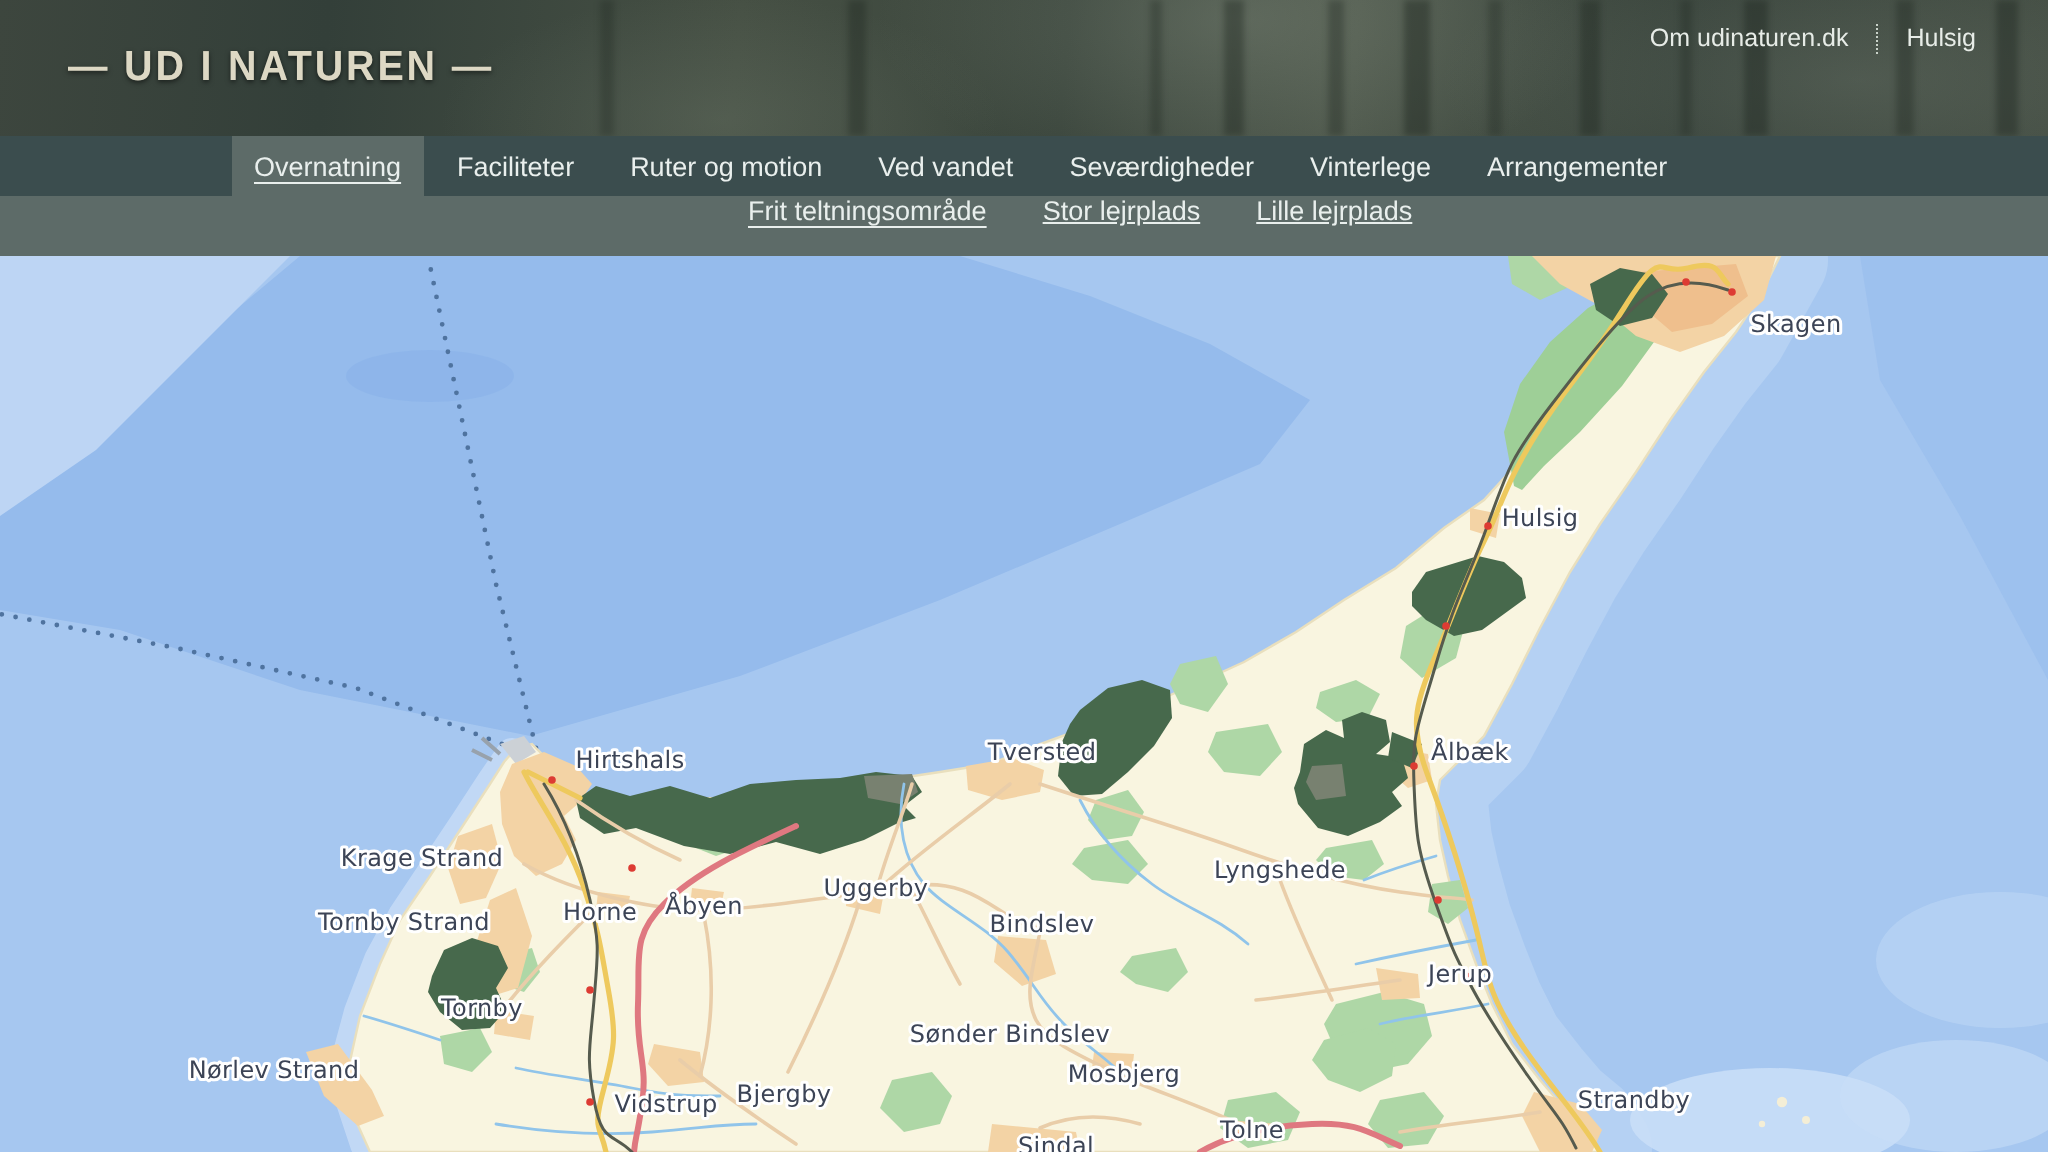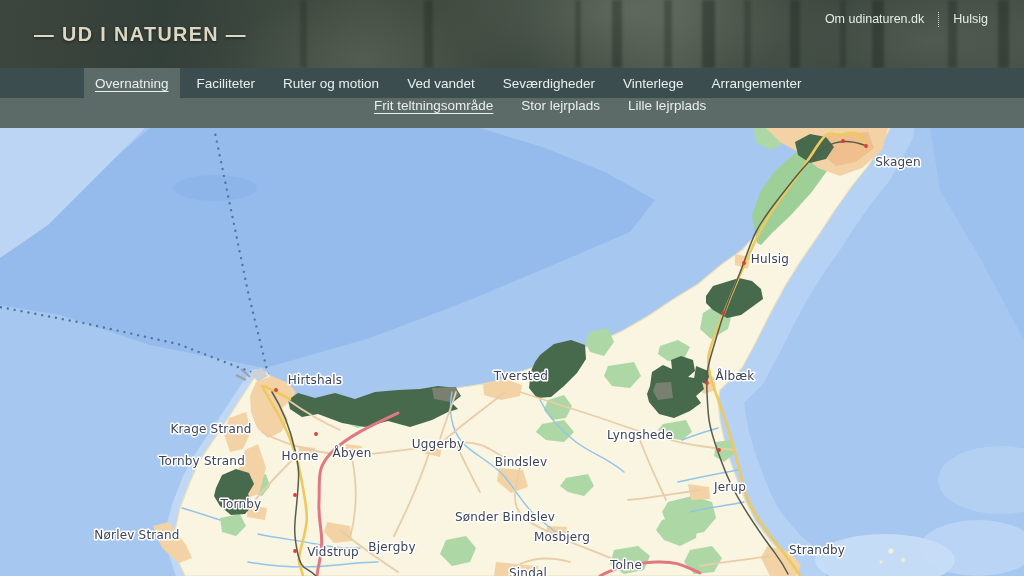--- a/index.html
+++ b/index.html
@@ -20,28 +20,28 @@
   .logo{ margin:22px 0 0 34px; color:#ddd8c4; font-size:21px; font-weight:bold;
     letter-spacing:1.5px; transform:scaleX(.94); transform-origin:left;
     text-shadow:0 1px 3px rgba(0,0,0,.55); white-space:nowrap; }
   .header-links{ margin:12px 36px 0 0; display:flex; align-items:flex-start; gap:14px;
     color:#e7ece7; font-size:12.5px; }
   .header-links a{ color:#e7ece7; text-decoration:none; cursor:pointer; }
   .dotted-sep{ height:15px; border-left:1px dotted #c9d2c9; }
 
   
   .nav-main{ width:1024px; height:30px; background:var(--nav-bg); display:flex;
-    align-items:stretch; padding-left:84px; }
+    align-items:stretch; padding-left:116px; }
   .nav-main .item{ display:flex; align-items:center; padding:0 11px; margin-right:6px;
     color:var(--nav-text); font-size:13.5px; cursor:pointer; white-space:nowrap; }
   .nav-main .item.active{ background:var(--subnav-bg); text-decoration:underline; text-underline-offset:3px; }
   .nav-sub{ width:1024px; height:30px; background:var(--subnav-bg); display:flex;
     align-items:flex-start; padding-left:362px; }
   .nav-sub .item{ padding:0 12px; margin-right:4px; color:var(--nav-text); font-size:13.5px;
-    cursor:pointer; white-space:nowrap; }
+    cursor:pointer; white-space:nowrap;text-decoration:underline; }
   .nav-sub .item.active{ text-decoration:underline; text-underline-offset:3px; }
 
   
   .map-wrap{ width:1024px; height:380px; position:relative; cursor:grab;border-radius:10px; }
   svg{ display:block; }
   .sea{ fill:var(--sea-base); }
   .sea-dark{ fill:var(--sea-dark); }
   .sea-darker{ fill:var(--sea-darker); }
   .sea-light{ fill:var(--sea-light); }
   .shore-band{ fill:none; stroke:var(--sea-shallow); stroke-width:52; stroke-linejoin:round; stroke-linecap:round; }

